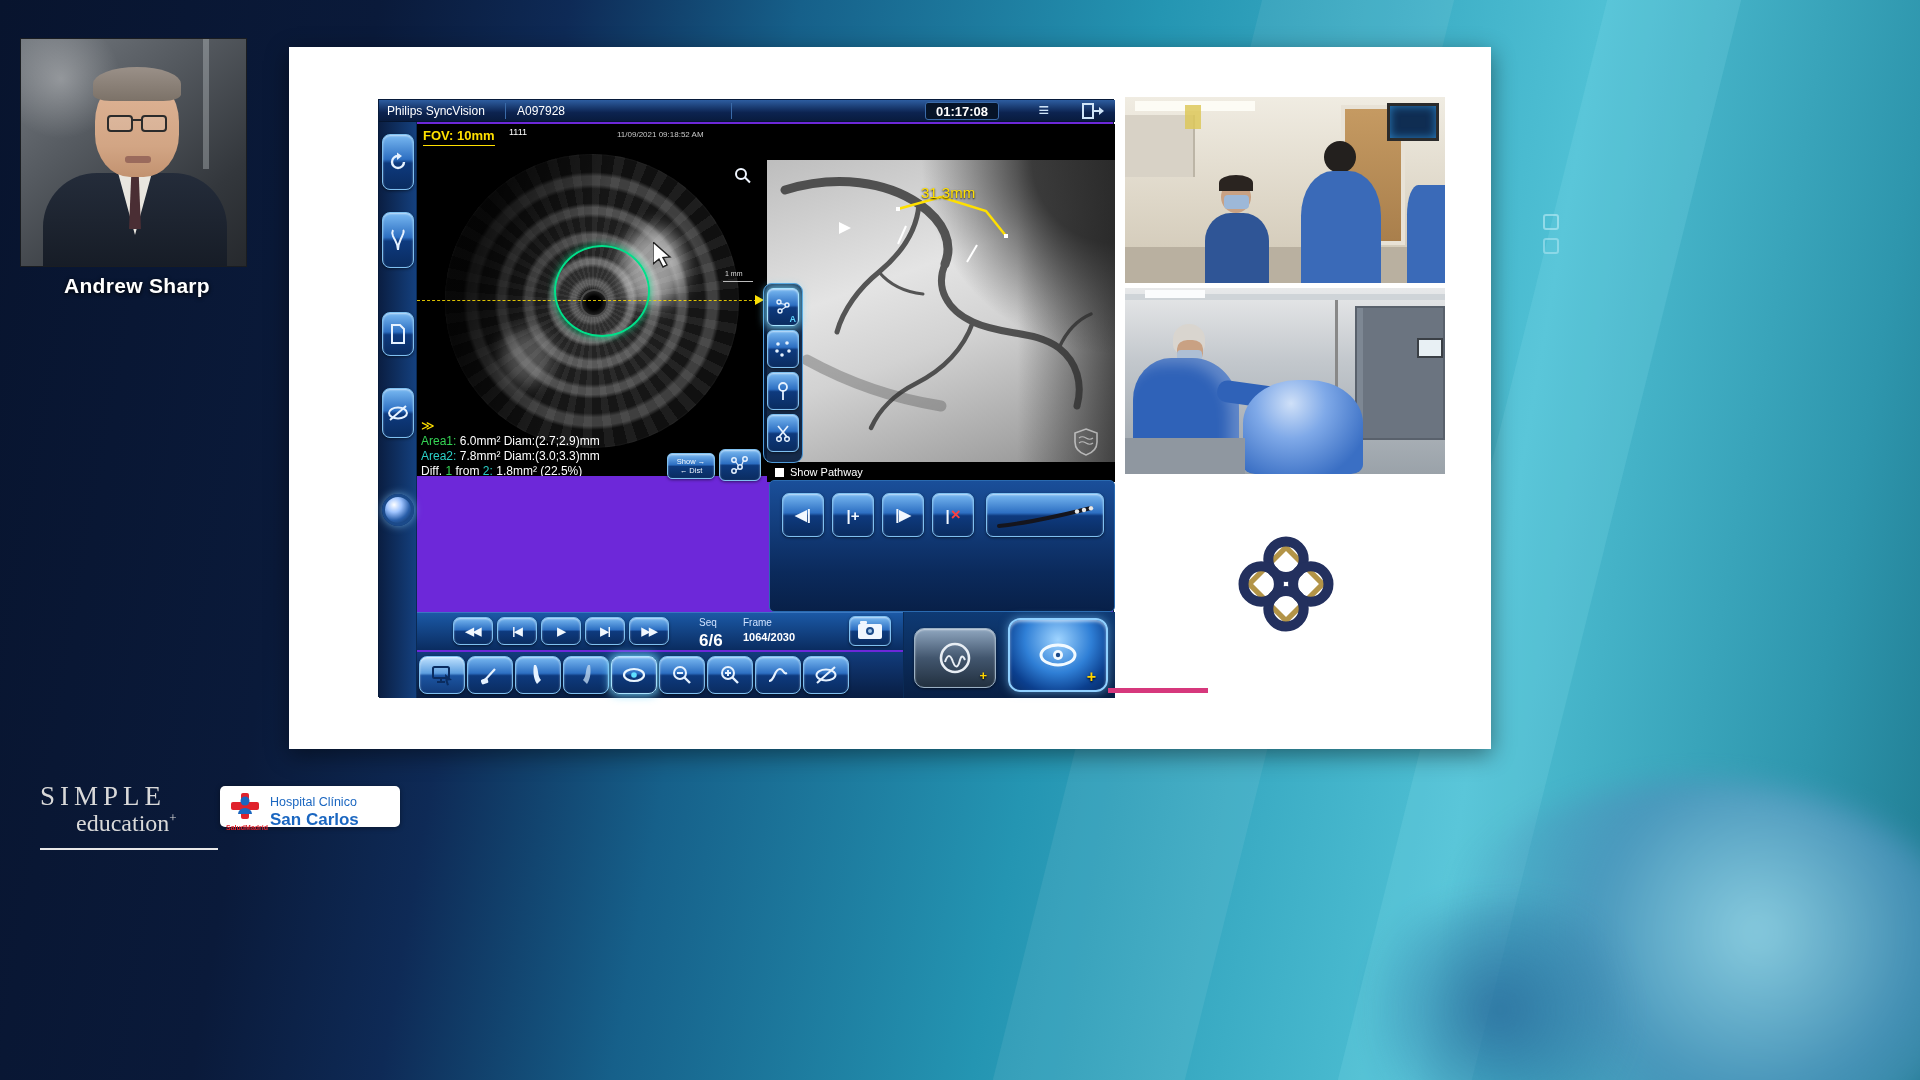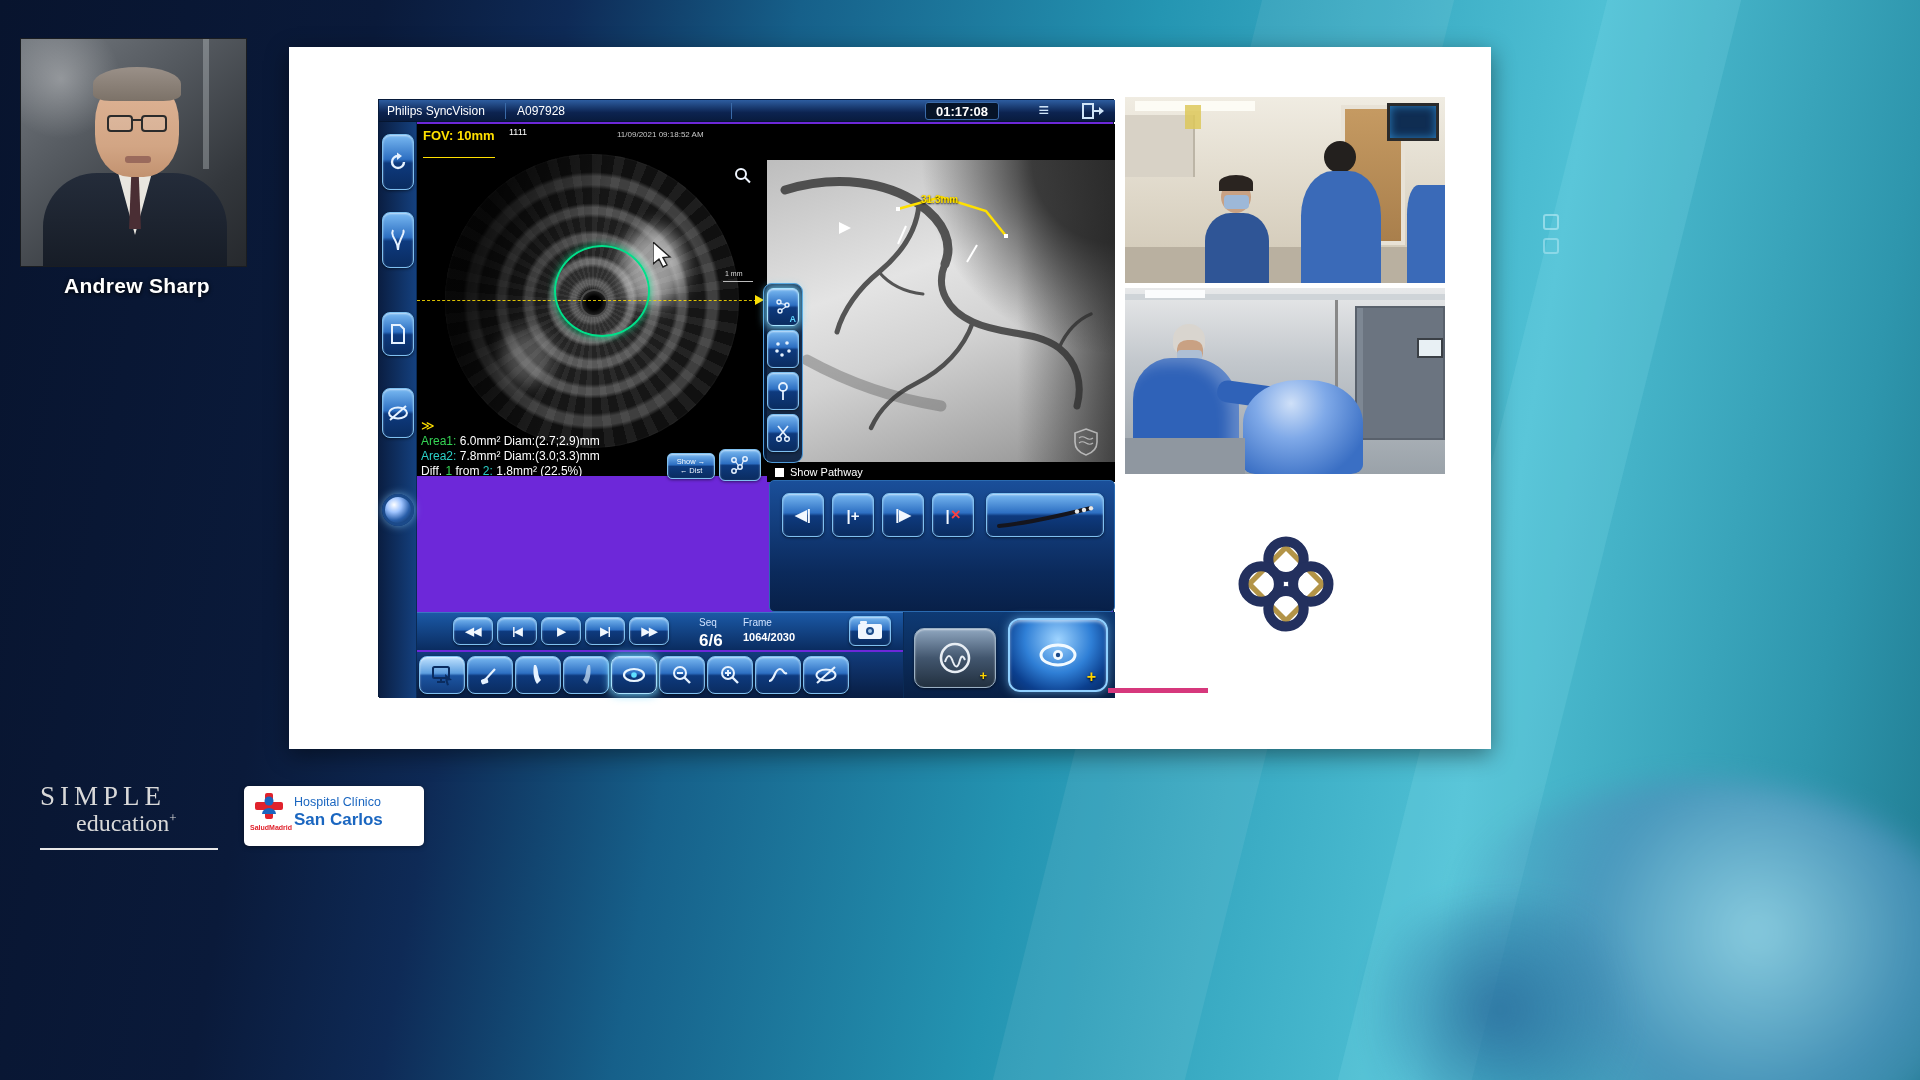--- a/index.html
+++ b/index.html
@@ -166,21 +166,21 @@
         <div class="abs echo-shade" style="left:28px;top:30px;width:294px;height:294px;"></div>
         <div class="abs blur-blob" style="left:204px;top:104px;width:64px;height:78px;background:rgba(255,255,255,.55);filter:blur(9px);"></div>
         <div class="abs blur-blob" style="left:84px;top:204px;width:52px;height:58px;background:rgba(255,255,255,.25);filter:blur(8px);"></div>
         <div class="abs" style="left:163px;top:165px;width:28px;height:28px;border-radius:50%;background:radial-gradient(circle,#000 40%,#2a2a2a 80%);border:2px solid #4a4a4a;"></div>
         <div class="abs" style="left:0;top:176px;width:350px;border-top:1px dashed rgba(255,224,0,.85);"></div>
         <div class="abs" style="left:338px;top:171px;width:0;height:0;border-left:9px solid #ffe000;border-top:5px solid transparent;border-bottom:5px solid transparent;"></div>
         <div class="abs" style="left:137px;top:121px;width:96px;height:92px;border:2.5px solid #00e08a;border-radius:50%;box-shadow:0 0 7px rgba(0,224,138,.8);"></div>
         <svg class="abs" style="left:236px;top:118px;" width="24" height="26" viewBox="0 0 12 13">
           <polygon points="0,0 0,11 3,8.5 5,12.5 7,11.5 5,7.8 8.5,7.5" fill="#fff" stroke="#222" stroke-width="0.7"></polygon>
         </svg>
-        <span class="abs yellow" style="left:6px;top:4px;font-size:13px;font-weight:bold;border-bottom:1px solid #ffe000;padding-bottom:14px;">FOV: 10mm</span>
+        <span class="abs yellow" style="left:6px;top:4px;font-size:13px;font-weight:bold;border-bottom:1px solid #ffe000;padding-bottom:2px;">FOV: 10mm</span>
         <span class="abs" style="left:92px;top:3px;font-size:9px;color:#fff;">1111</span>
         <span class="abs" style="left:200px;top:6px;font-size:8px;color:#c8c8c8;">11/09/2021 09:18:52 AM</span>
         <div class="abs" style="left:318px;top:44px;width:12px;height:12px;border:2px solid #f0f6ff;border-radius:50%;"></div>
         <div class="abs" style="left:327px;top:55px;width:7px;height:2px;background:#f0f6ff;transform:rotate(45deg);"></div>
         <span class="abs" style="left:308px;top:146px;font-size:7px;color:#ddd;">1 mm</span>
         <div class="abs" style="left:306px;top:157px;width:30px;border-top:1px solid #bbb;"></div>
         <span class="abs yellow" style="left:4px;top:294px;font-size:13px;">≫</span>
         <div class="abs meas" style="left:4px;top:310px;">
           <div><span class="g">Area1:</span> <span>6.0mm² Diam:(2.7;2.9)mm</span></div>
           <div><span class="t">Area2:</span> <span>7.8mm² Diam:(3.0;3.3)mm</span></div>
@@ -220,21 +220,21 @@
               <path d="M292,188 C300,170 310,160 324,154" stroke-width="3.5"></path>
               <path d="M112,112 C122,124 138,132 156,134" stroke-width="3"></path>
             </g>
             <polyline points="131,49 174,37 219,51 239,76" stroke="#ffe000" stroke-width="2.5" fill="none"></polyline>
             <rect x="129" y="47" width="4" height="4" fill="#fff"></rect>
             <rect x="237" y="74" width="4" height="4" fill="#fff"></rect>
             <line x1="139" y1="66" x2="131" y2="84" stroke="#fff" stroke-width="2"></line>
             <line x1="210" y1="85" x2="200" y2="102" stroke="#fff" stroke-width="2"></line>
             <polygon points="72,62 84,68 72,74" fill="#fff"></polygon>
           </svg>
-          <span class="abs yellow" style="left:154px;top:34px;font-size:10px;font-weight:bold;text-shadow:0 1px 2px #000;">31.3mm</span>
+          <span class="abs yellow" style="left:154px;top:24px;font-size:15px;font-weight:normal;text-shadow:0 1px 2px #000;">31.3mm</span>
           <svg class="abs" style="left:306px;top:268px;opacity:.55;" width="26" height="28" viewBox="0 0 26 28">
             <path d="M13,1 L24,5 V14 C24,21 19,25 13,27 C7,25 2,21 2,14 V5 Z" fill="none" stroke="#fff" stroke-width="1.6"></path>
             <path d="M6,10 q3,-2.5 7,0 q4,2.5 7,0 M6,15 q3,-2.5 7,0 q4,2.5 7,0" fill="none" stroke="#fff" stroke-width="1.2"></path>
           </svg>
         </div>
         <div class="abs" style="left:0;top:338px;width:348px;height:20px;background:#000;display:flex;align-items:center;">
           <div style="width:9px;height:9px;background:#fff;margin:0 6px 0 8px;"></div>
           <span style="font-size:11px;color:#fff;">Show Pathway</span>
         </div>
       </div>
@@ -453,21 +453,21 @@
 
     <div class="abs" style="left:819px;top:641px;width:100px;height:5px;background:#d6387c;"></div>
   </div>
 
   <div class="abs simple" style="left:40px;top:781px;font-size:27px;letter-spacing:5px;">SIMPLE</div>
   <div class="abs simple" style="left:76px;top:810px;font-size:24px;">
     <span>education</span><sup style="font-size:13px;">+</sup>
   </div>
   <div class="abs" style="left:40px;top:848px;width:178px;height:2px;background:#e8e8e8;"></div>
 
-  <div class="abs hospital-box" style="left:244px;top:786px;width:180px;height:60px;">
+  <div class="abs hospital-box" style="left:220px;top:786px;width:180px;height:41px;">
     <svg class="abs" style="left:8px;top:6px;" width="34" height="30" viewBox="0 0 34 30">
       <rect x="13" y="1" width="8" height="26" rx="2" fill="#e0222c"></rect>
       <rect x="3" y="10" width="28" height="8" rx="2" fill="#e0222c"></rect>
       <circle cx="17" cy="9" r="4.5" fill="#1a66c0"></circle>
       <path d="M10,22 a7,6 0 0 1 14,0 z" fill="#1a66c0"></path>
     </svg>
     <span class="abs salud" style="left:6px;top:38px;">SaludMadrid</span>
     <span class="abs hosp-blue" style="left:50px;top:9px;font-size:12.5px;">Hospital Clínico</span>
     <span class="abs hosp-blue" style="left:50px;top:24px;font-size:17px;font-weight:bold;">San Carlos</span>
   </div>

